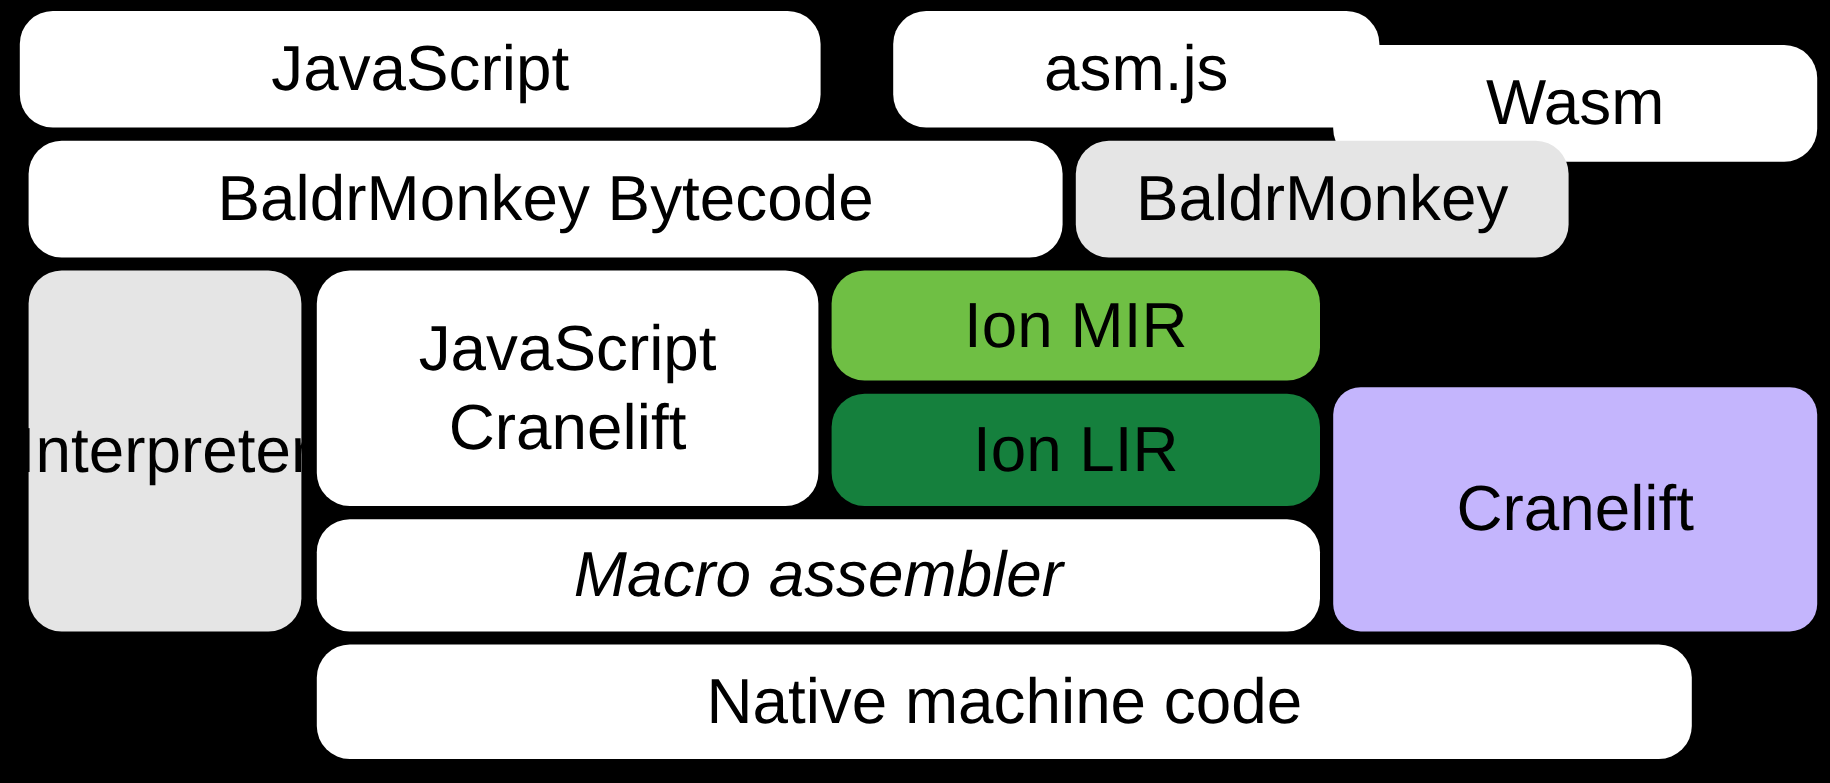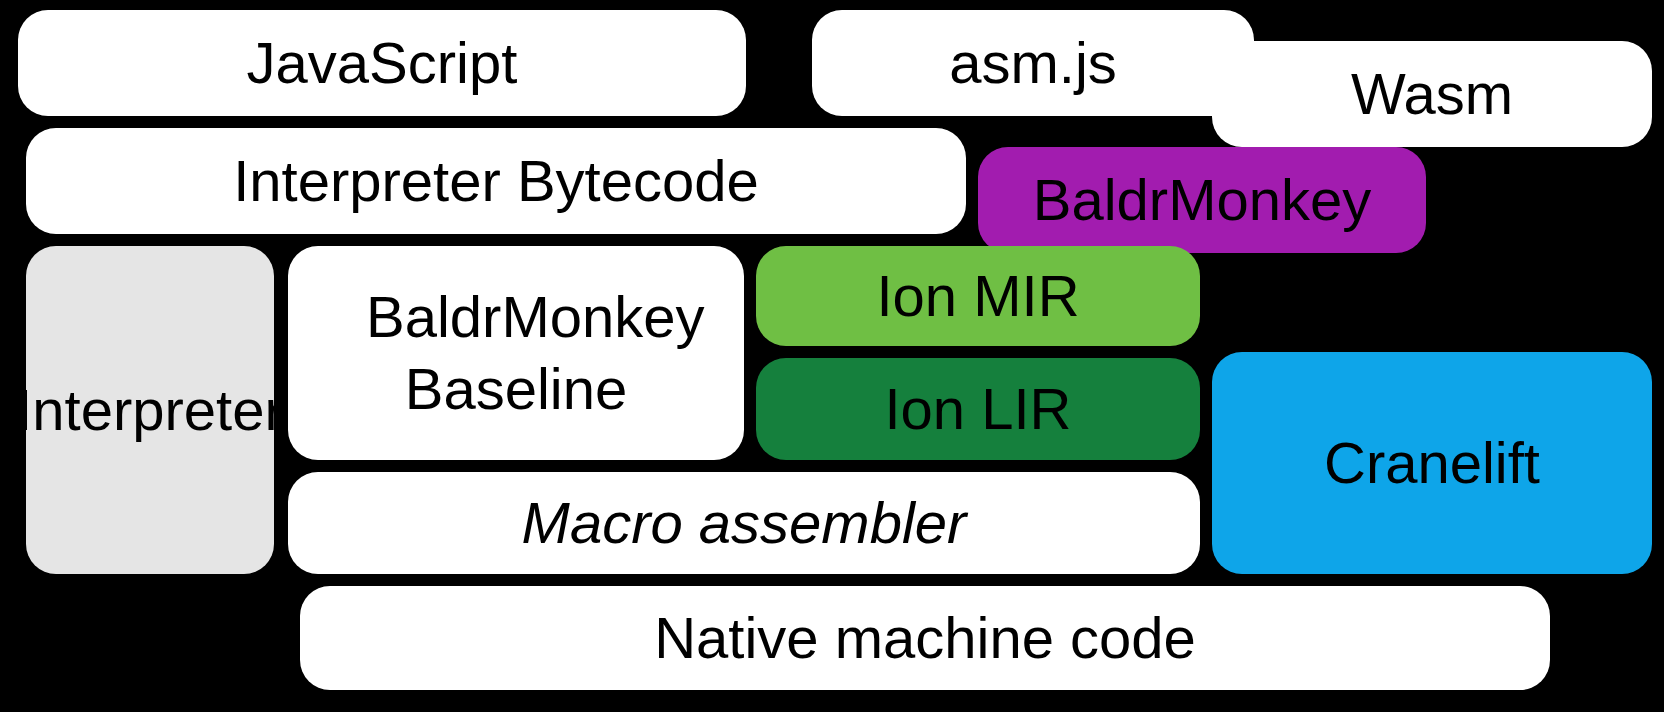--- a/index.html
+++ b/index.html
@@ -39,64 +39,64 @@
   .n-baldrmonkey  { left: 978px;  top: 128px; width: 448px;  height: 106px; }
   
   .n-interpreter  { left: 26px;   top: 246px; width: 248px;  height: 328px; }
   .n-baseline     { left: 288px;  top: 246px; width: 456px;  height: 214px; }
   .n-baseline .lbl { max-width: 300px; }
   .n-ionmir       { left: 756px;  top: 246px; width: 444px;  height: 100px; }
   .n-ionlir       { left: 756px;  top: 358px; width: 444px;  height: 102px; }
   .n-cranelift    { left: 1212px; top: 352px; width: 440px;  height: 222px; }
   .n-macroasm     { left: 288px;  top: 472px; width: 912px;  height: 102px; font-style: italic; }
   
-  .n-native       { left: 300px;  top: 586px; width: 1250px; height: 104px; }
+  .n-native       { left: 288px;  top: 586px; width: 1250px; height: 104px; }
 </style>
 </head>
 <body>
 
 <div class="canvas" style="background: rgb(0, 0, 0);">
 
   <div class="node n-javascript" style="background: rgb(255, 255, 255);">
     <span class="lbl">JavaScript</span>
   </div>
 
   <div class="node n-asmjs" style="background: rgb(255, 255, 255);">
     <span class="lbl">asm.js</span>
   </div>
 
   <div class="node n-wasm" style="background: rgb(255, 255, 255);">
     <span class="lbl">Wasm</span>
   </div>
 
   <div class="node n-bytecode" style="background: rgb(255, 255, 255);">
-    <span class="lbl">Interpreter Bytecode</span>
+    <span class="lbl">BaldrMonkey Bytecode</span>
   </div>
 
-  <div class="node n-baldrmonkey" style="background: #a21caf; margin-top: 19px;">
+  <div class="node n-baldrmonkey" style="background: #e5e5e5;">
     <span class="lbl">BaldrMonkey</span>
   </div>
 
   <div class="node n-interpreter" style="background: rgb(229, 229, 229); align-items: center;">
     <span class="lbl">Interpreter</span>
   </div>
 
   <div class="node n-baseline" style="background: rgb(255, 255, 255);">
-    <span class="lbl">BaldrMonkey Baseline</span>
+    <span class="lbl">JavaScript Cranelift</span>
   </div>
 
   <div class="node n-ionmir" style="background: rgb(111, 191, 68);">
     <span class="lbl">Ion MIR</span>
   </div>
 
   <div class="node n-ionlir" style="background: #15803d;">
     <span class="lbl">Ion LIR</span>
   </div>
 
-  <div class="node n-cranelift" style="background: #0ea5e9;">
+  <div class="node n-cranelift" style="background: #c4b5fd; border-radius: 25px;">
     <span class="lbl">Cranelift</span>
   </div>
 
   <div class="node n-macroasm" style="background: rgb(255, 255, 255);">
     <span class="lbl">Macro assembler</span>
   </div>
 
   <div class="node n-native" style="background: rgb(255, 255, 255);">
     <span class="lbl">Native machine code</span>
   </div>

